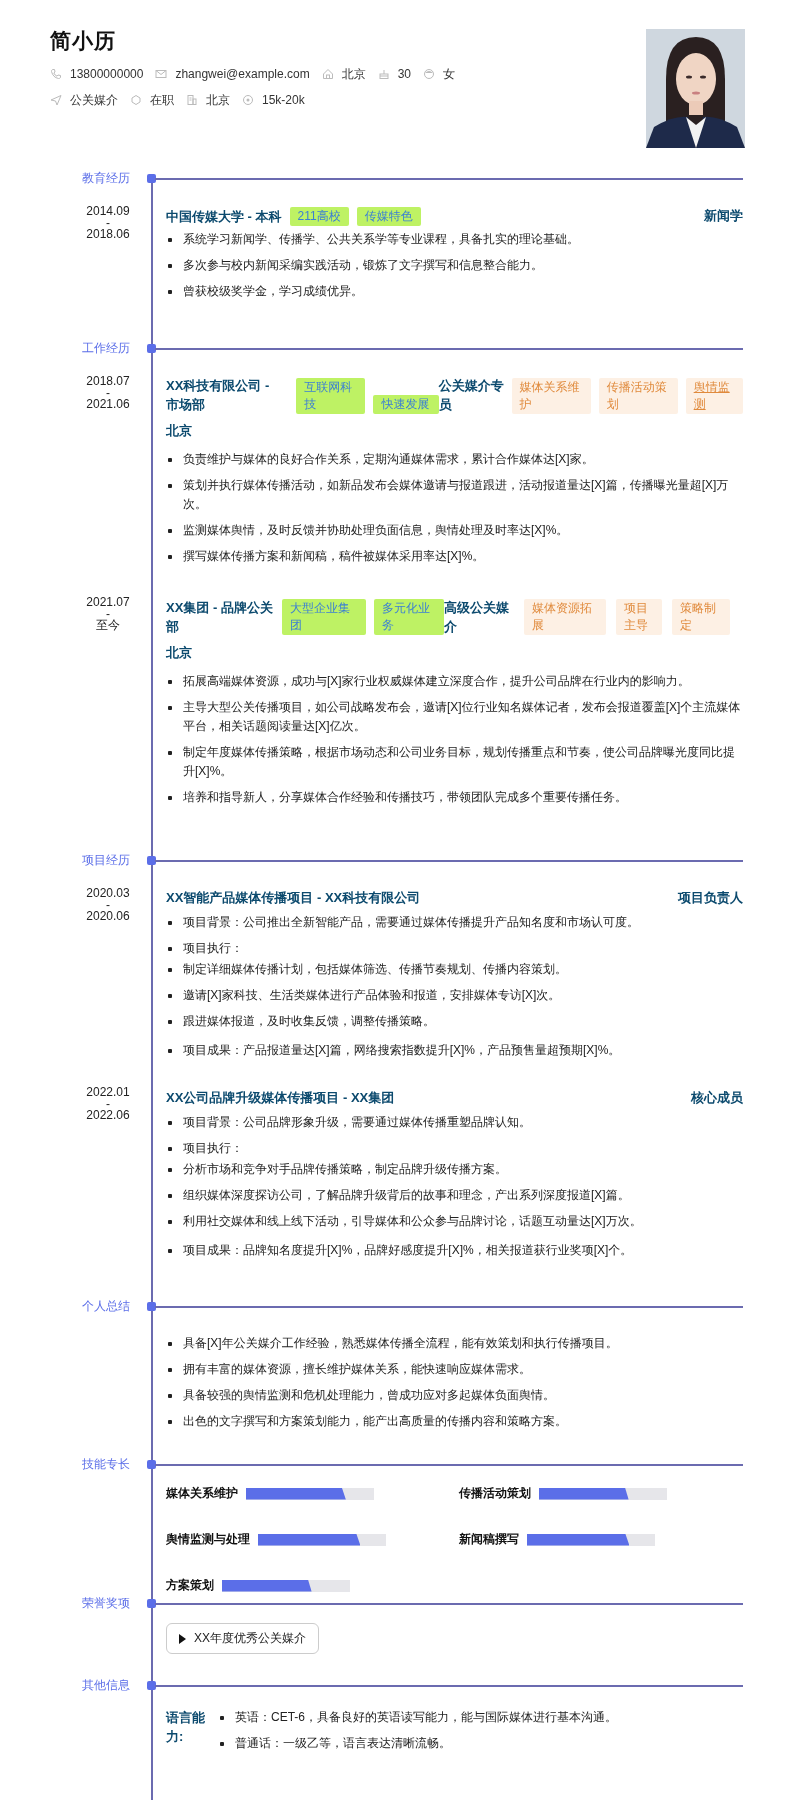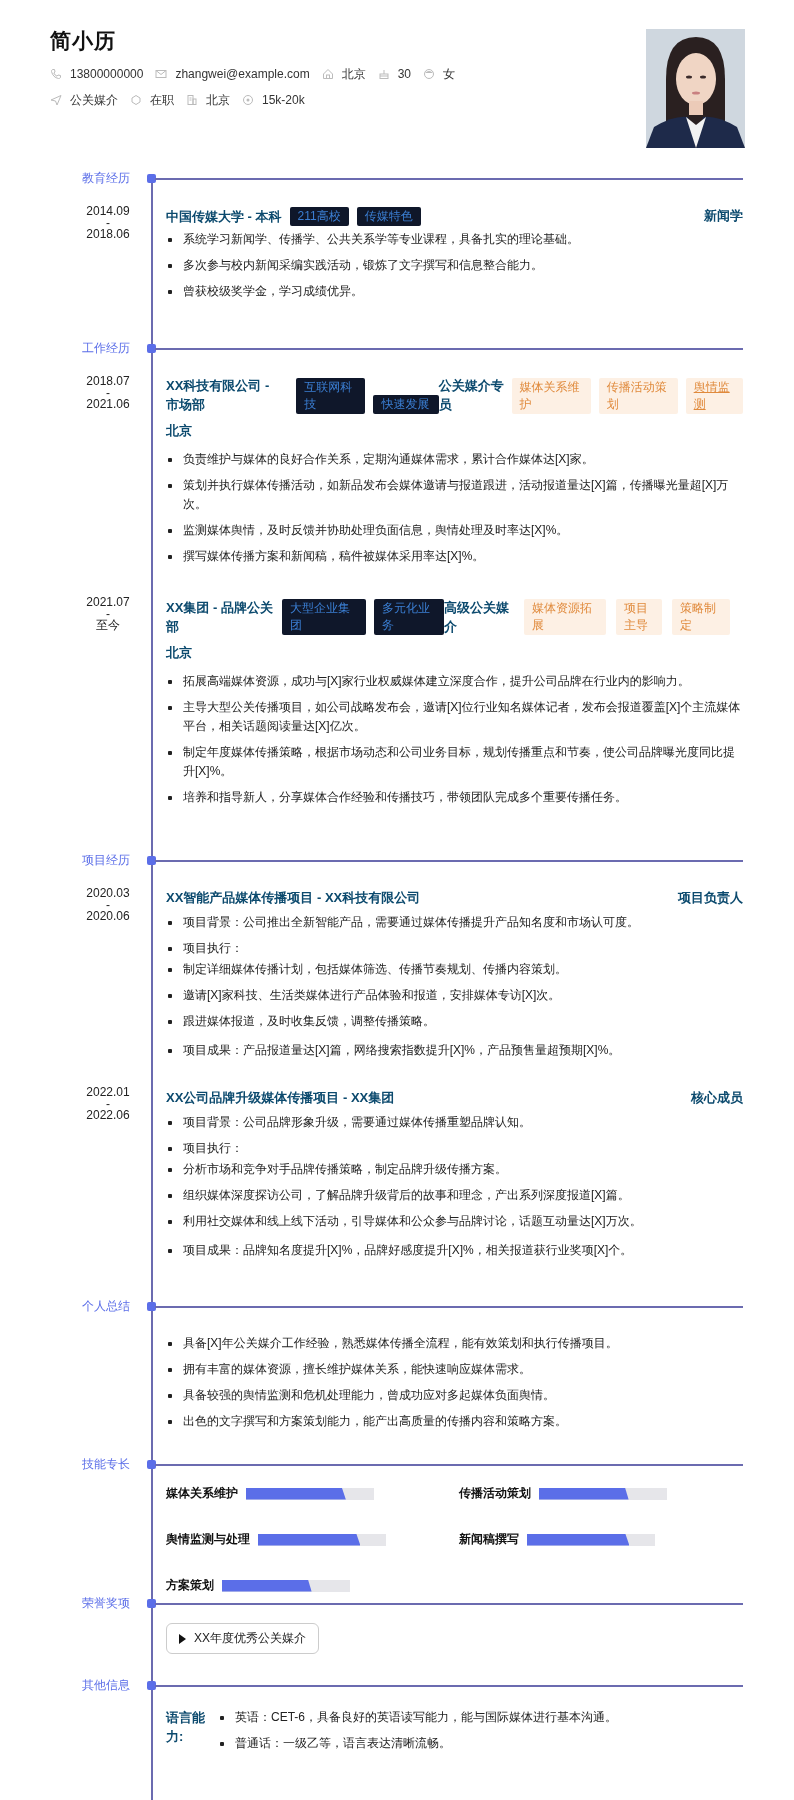--- a/index.html
+++ b/index.html
@@ -23,21 +23,21 @@
   .section-dot { position: absolute; left: 147px; top: 4px; width: 9px; height: 9px; background: #5b6ee8; border-radius: 2px; }
   .section-line { position: absolute; left: 155px; top: 8px; width: 588px; height: 1.5px; background: #6b6bb0; }
 
   .date { position: absolute; left: 80px; width: 56px; text-align: center; font-size: 12px; line-height: 15px; color: #222; }
   .date .sep { display: block; line-height: 8px; }
 
   .entry { position: absolute; left: 166px; width: 577px; }
   .entry-title { font-weight: bold; font-size: 13px; color: #0c4a6e; }
   .row-head { display: flex; align-items: flex-start; justify-content: space-between; }
   .tag { display: inline-block; padding: 1px 8px; font-size: 12px; border-radius: 2px; line-height: 17px; }
-  .tag.blue { background: #0f172a; color: #3b7fd4; }
+  .tag.blue { background: #bef264; color: #3b7fd4; }
   .tag.orange { background: #fdf0e4; color: #e08a3c; }
 
   ul.bullets { list-style: none; margin-top: 6px; }
   ul.bullets li { position: relative; padding-left: 17px; font-size: 12px; line-height: 19px; color: #222; margin-bottom: 7px; }
   ul.bullets li::before { content: ""; position: absolute; left: 2px; top: 8px; width: 4px; height: 4px; background: #222; border-radius: 1px; }
 
   .skill { position: absolute; display: flex; align-items: center; font-size: 12px; font-weight: bold; color: #111; }
   .skill .bar { width: 128px; height: 12px; background: #e6e6ea; margin-left: 8px; position: relative; overflow: hidden; }
   .skill .fill { position: absolute; left: 0; top: 0; height: 12px; background: #5b6ee8; clip-path: polygon(0 0, 96% 0, 100% 100%, 0 100%); }
 

